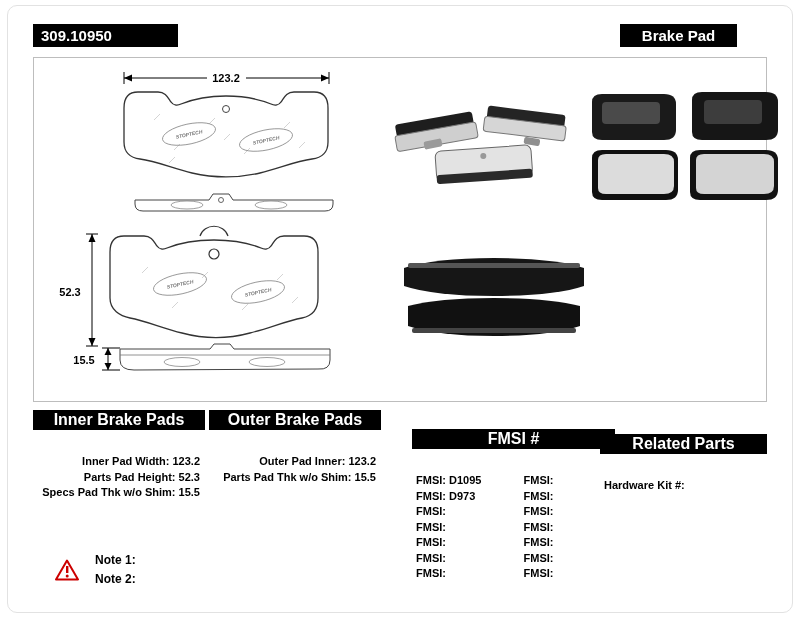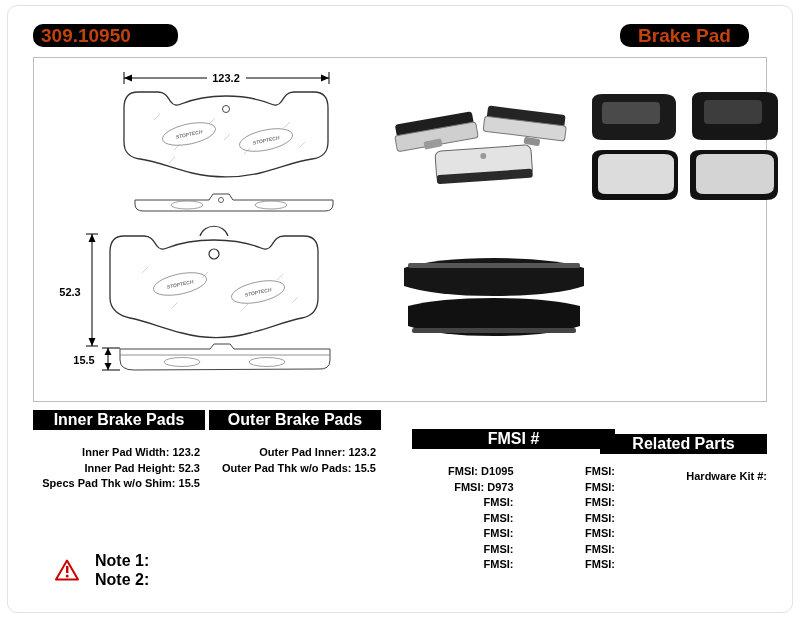--- a/index.html
+++ b/index.html
@@ -7,51 +7,51 @@
   body {
     width:800px; height:619px; position:relative; overflow:hidden;
     font-family:"Liberation Sans", sans-serif; color:#000;
   }
   .abs { position:absolute; }
   .frame {
     position:absolute; left:7px; top:5px; width:786px; height:608px;
     border:1px solid #e2e2e2; border-radius:10px; pointer-events:none;
   }
   .blackbar {
-    background:#000; color:#c2410c; font-weight:bold; font-size:19px;
-    height:23px; line-height:23px;border-radius:10px;
+    background:#000; color:#ffffff; font-weight:bold; font-size:15px;
+    height:23px; line-height:23px;
   }
   .partbar { left:33px; top:24px; width:145px; padding-left:8px; }
-  .titlebar { left:620px; top:24px; width:129px; text-align:center; }
+  .titlebar { left:620px; top:24px; width:117px; text-align:center; }
   .diagram-area {
     left:33px; top:57px; width:734px; height:345px;
     border:1px solid #bdbdbd; background:#fff;
   }
   svg text.dim { font:bold 11px "Liberation Sans", sans-serif; fill:#000; }
   svg text.stamp-t { font:italic bold 5px "Liberation Sans", sans-serif; fill:#777; text-anchor:middle; }
   .stamp ellipse { fill:none; stroke:#888; stroke-width:0.8; }
   .outline { fill:#fff; stroke:#333; stroke-width:1.3; }
   .thin { fill:#fff; stroke:#444; stroke-width:1; }
   .texline { stroke:#c9c9c9; stroke-width:0.8; }
   .dimline { stroke:#000; stroke-width:1; }
   
   .tcol { position:absolute; top:410px; }
   .tcol .th {
     background:#000; color:#fff; font-weight:bold; font-size:16px;
     height:20px; line-height:20px; text-align:center;
   }
-  .tcol .rows { padding-top:15px; }
+  .tcol .rows { padding-top:24px; }
   .spec-row { font-size:11px; font-weight:bold; line-height:15.5px; white-space:nowrap; }
   .ralign { text-align:right; padding-right:5px; }
-  .lalign { text-align:right; padding-left:4px; }
+  .lalign { text-align:left; padding-left:4px; }
   .fmsi-grid { display:flex; }
   .fmsi-grid .fcol { width:50%; }
   
   .notes { left:55px; top:551px; display:flex; align-items:center; gap:16px; }
-  .note-line { font-size:16px; font-weight:bold; line-height:19px; }
+  .note-line { font-size:12px; font-weight:bold; line-height:19px; }
 </style>
 </head>
 <body>
 
 <div class="frame"></div>
 
 <div class="abs blackbar partbar">309.10950</div>
 <div class="abs blackbar titlebar">Brake Pad</div>
 
 <div class="abs diagram-area">
@@ -172,30 +172,30 @@
     <rect x="14" y="9" width="172" height="5" rx="2" fill="#555"></rect>
     <path d="M14,52 q30,-8 86,-8 q56,0 86,8 l0,20 q-30,10 -86,10 q-56,0 -86,-10 z" fill="#111"></path>
     <rect x="18" y="74" width="164" height="5" rx="2" fill="#444"></rect>
   </svg>
 </div>
 
 <div class="tcol" style="left:33px; width:172px;">
   <div class="th">Inner Brake Pads Specs</div>
   <div class="rows">
     <div class="spec-row ralign"><span>Inner Pad Width:</span> <span>123.2</span></div>
-    <div class="spec-row ralign"><span>Inner Pad Height:</span> <span>52.3</span></div>
+    <div class="spec-row ralign"><span>Parts Pad Height:</span> <span>52.3</span></div>
     <div class="spec-row ralign"><span>Specs Pad Thk w/o Shim:</span> <span>15.5</span></div>
   </div>
 </div>
 
 <div class="tcol" style="left:209px; width:172px;">
   <div class="th">Outer Brake Pads Specs</div>
   <div class="rows">
     <div class="spec-row ralign"><span>Outer Pad Inner:</span> <span>123.2</span></div>
-    <div class="spec-row ralign"><span>Outer Pad Thk w/o Pads:</span> <span>15.5</span></div>
+    <div class="spec-row ralign"><span>Parts Pad Thk w/o Shim:</span> <span>15.5</span></div>
   </div>
 </div>
 
 <div class="tcol" style="left:412px; width:203px;margin-top:19px;">
   <div class="th">FMSI #</div>
   <div class="rows fmsi-grid">
     <div class="fcol">
       <div class="spec-row lalign"><span>FMSI:</span> <span>D1095</span></div>
       <div class="spec-row lalign"><span>FMSI:</span> <span>D973</span></div>
       <div class="spec-row lalign"><span>FMSI:</span> <span></span></div>

